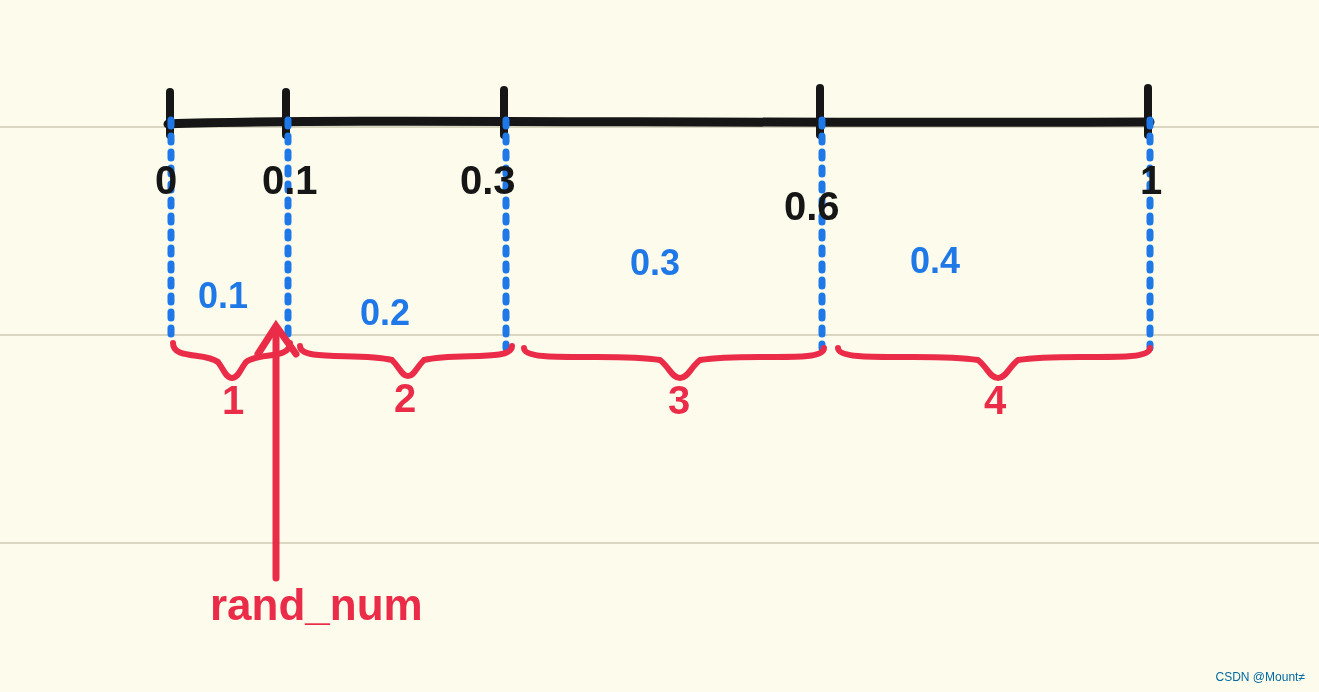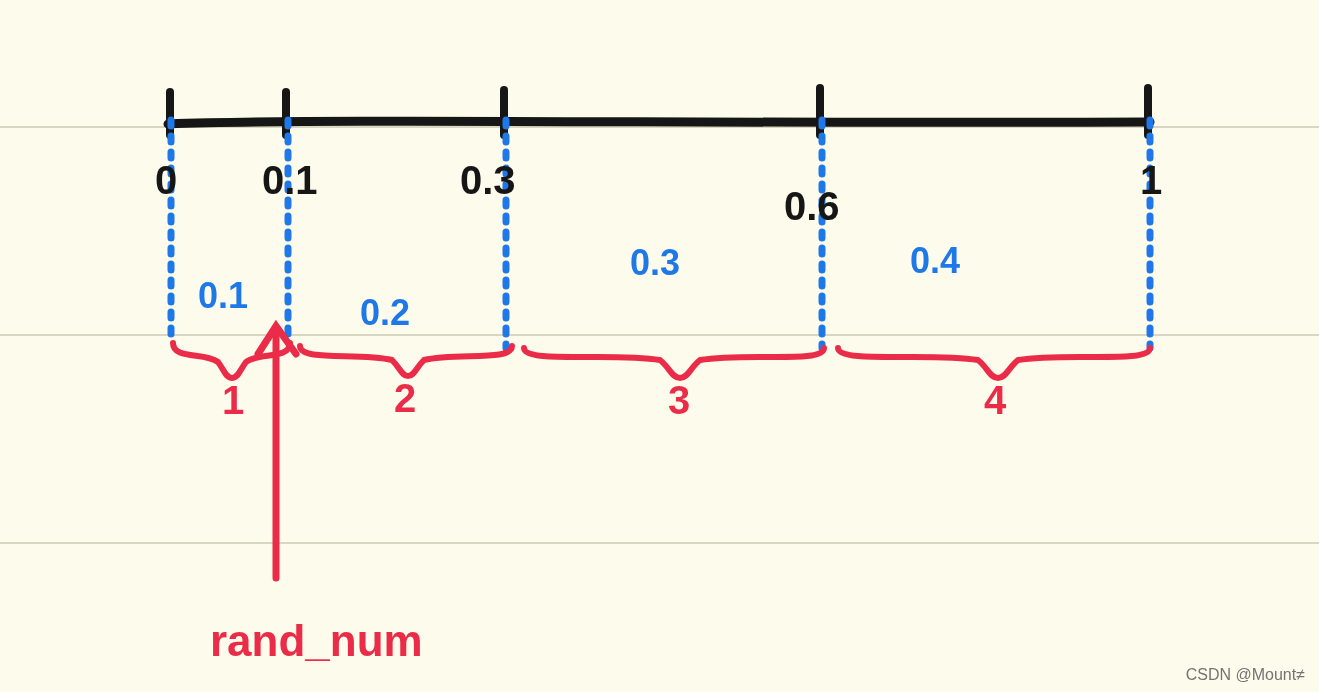--- a/index.html
+++ b/index.html
@@ -29,29 +29,29 @@
   .red-stroke   { stroke: #ea2c49; fill: none; stroke-linecap: round; }
 
   .lbl {
     position: absolute;
     font-weight: 700;
     white-space: nowrap;
   }
   .lbl.black { color: #161616; font-size: 40px; }
   .lbl.blue  { color: #1e78e8; font-size: 36px; }
   .lbl.red   { color: #ea2c49; font-size: 40px; }
-  .lbl.redlg { color: #ea2c49; font-size: 44px; margin-top: 36px; }
+  .lbl.redlg { color: #ea2c49; font-size: 44px; }
 
   .watermark {
     position: absolute;
     right: 14px;
     bottom: 8px;
-    color: #737373;
+    color: #0369a1;
     font-family: Arial, sans-serif;
-    font-size: 16px;
+    font-size: 12px;
     font-weight: 400;
   }
 </style>
 </head>
 <body>
 
 <div class="rule r1"></div>
 <div class="rule r2"></div>
 <div class="rule r3"></div>
 

